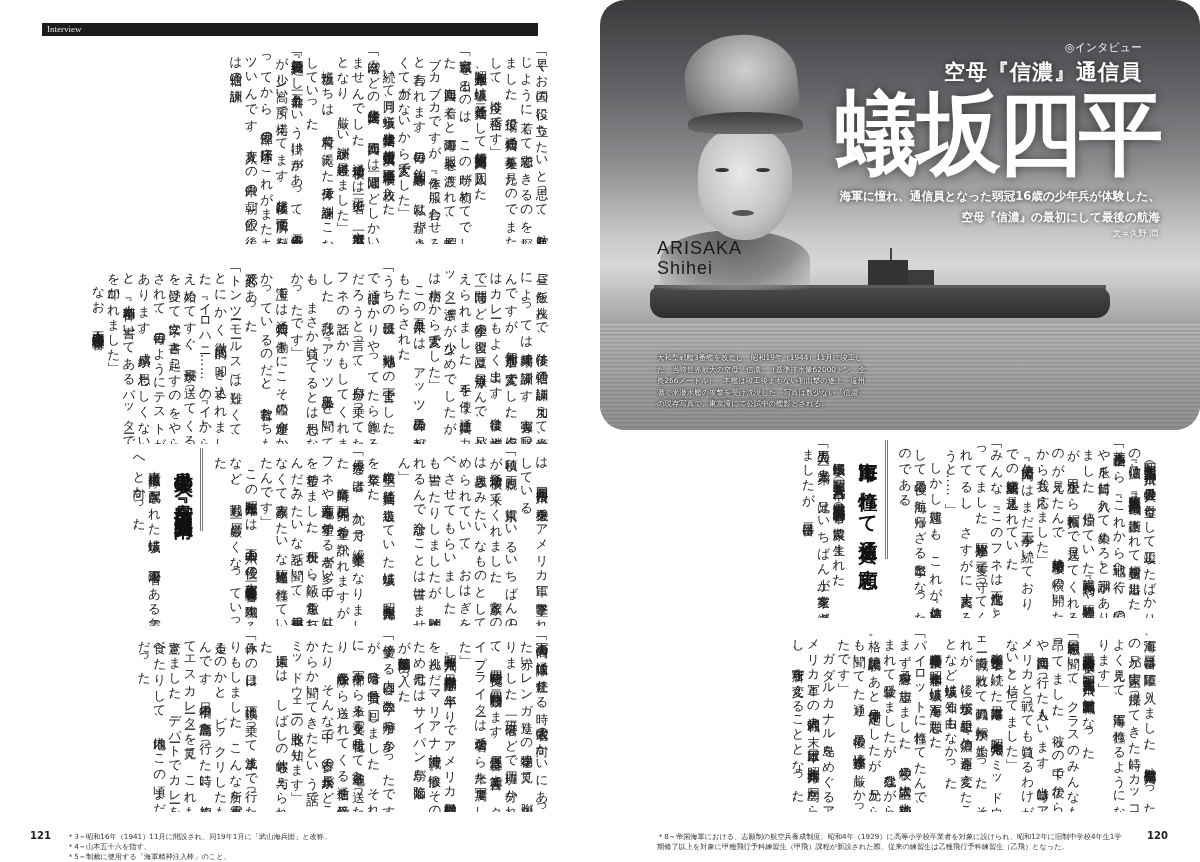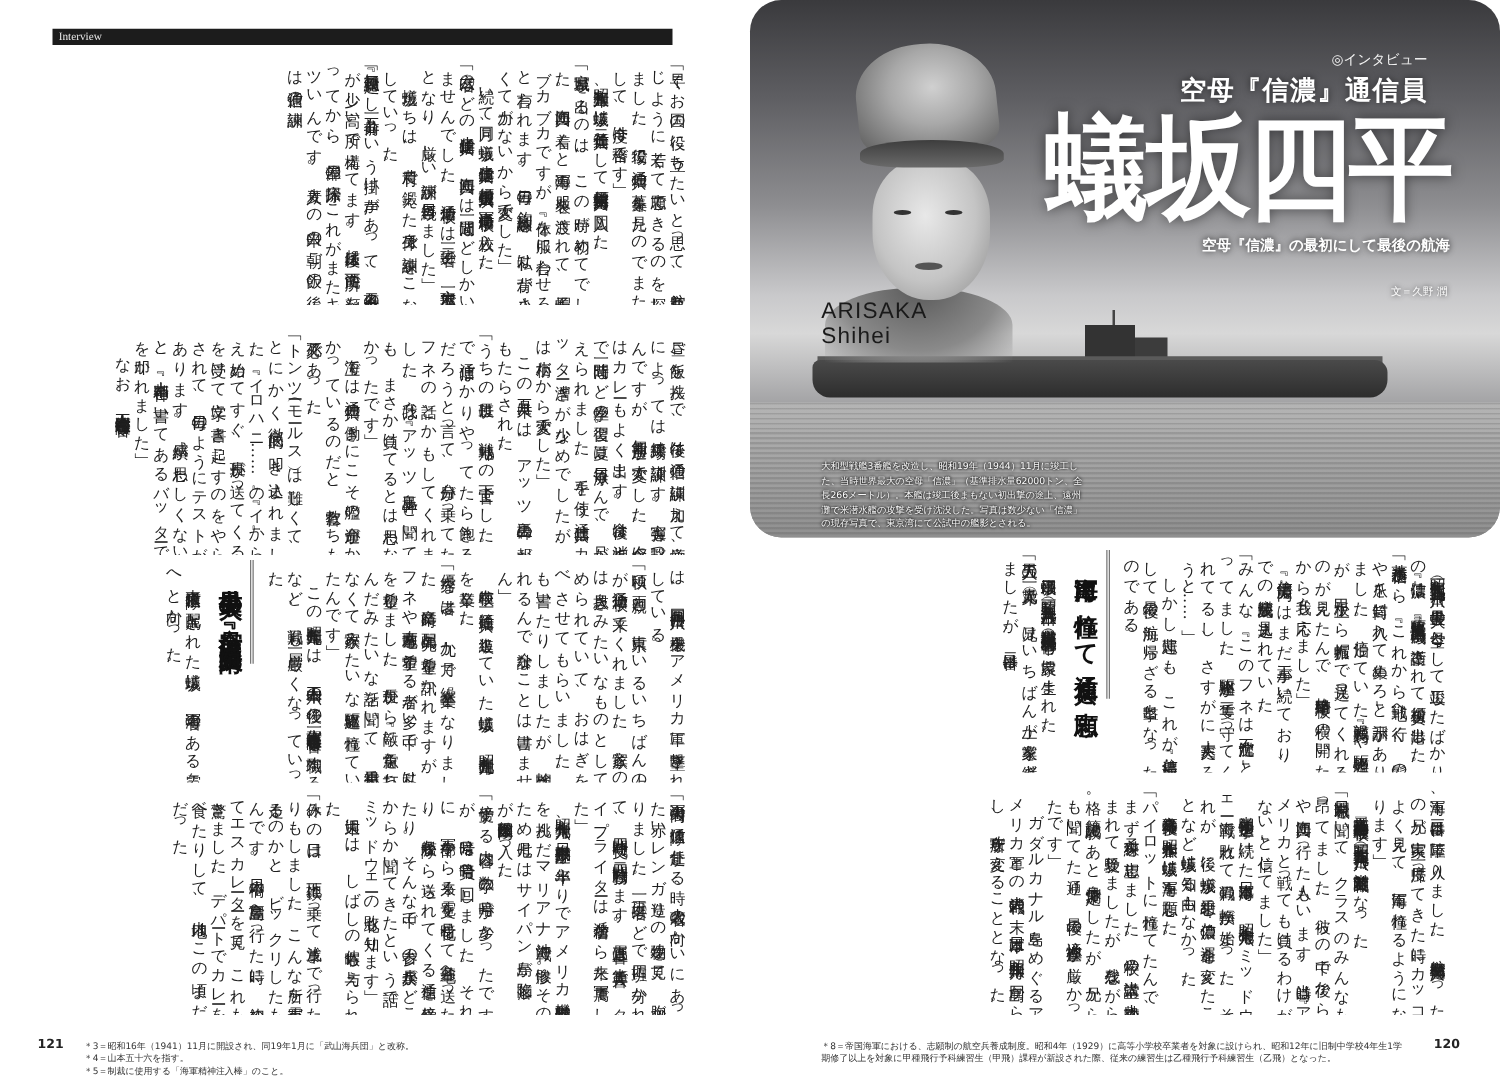--- a/index.html
+++ b/index.html
@@ -130,21 +130,20 @@
   .ship { position: absolute; left: 50px; top: 248px; width: 460px; height: 75px; }
   .ship .hull { position: absolute; left: 0; top: 40px; width: 460px; height: 30px; background: linear-gradient(180deg, #4a4a4a, #2d2d2d); border-radius: 6px 10px 14px 14px; }
   .ship .deck { position: absolute; left: 4px; top: 37px; width: 452px; height: 6px; background: #5a5a5a; }
   .ship .island { position: absolute; left: 218px; top: 12px; width: 40px; height: 30px; background: #333; }
   .ship .mast { position: absolute; left: 240px; top: 0; width: 2px; height: 16px; background: #444; }
   .ship .stack { position: absolute; left: 258px; top: 22px; width: 26px; height: 18px; background: #3c3c3c; }
 
   .hero .caption {
     position: absolute; left: 57px; top: 352px; width: 212px; font-family: "DejaVu Sans", sans-serif; font-size: 7.4px; line-height: 11.6px; color: #ffffff;
     text-shadow: 0 0 3px #000, 0 0 2px #000;
-    margin-top: 15px;
   }
 </style>
 </head>
 <body>
 
 <div class="page page-left">
   <div class="interview-bar">Interview</div>
 
   <div class="band lb1">
       <p class="q">「早くお国の役に立ちたいと思って、航空兵と同じように若くて志願できるのを探しました。役場で通信兵の募集を見たのでまた志願して、今度は合格です」</p>
@@ -197,20 +196,21 @@
       <div class="visor"></div>
       <div class="eye l"></div>
       <div class="eye r"></div>
       <div class="mouth"></div>
     </div>
 
     <div class="kicker">◎インタビュー</div>
     <div class="subtitle">空母『信濃』通信員</div>
     <div class="name">蟻坂四平</div>
     <div class="lede">
+      <div>海軍に憧れ、通信員となった弱冠16歳の少年兵が体験した、</div>
       <div>空母『信濃』の最初にして最後の航海</div>
     </div>
     <div class="byline">文＝久野 潤</div>
     <div class="romaji">
       <div>ARISAKA</div>
       <div>Shihei</div>
     </div>
     <div class="caption">大和型戦艦3番艦を改造し、昭和19年（1944）11月に竣工した、当時世界最大の空母「信濃」（基準排水量62000トン、全長266メートル）。本艦は竣工後まもない初出撃の途上、遠州灘で米潜水艦の攻撃を受け沈没した。写真は数少ない「信濃」の現存写真で、東京湾にて公試中の艦影とされる。</div>
   </div>
 

